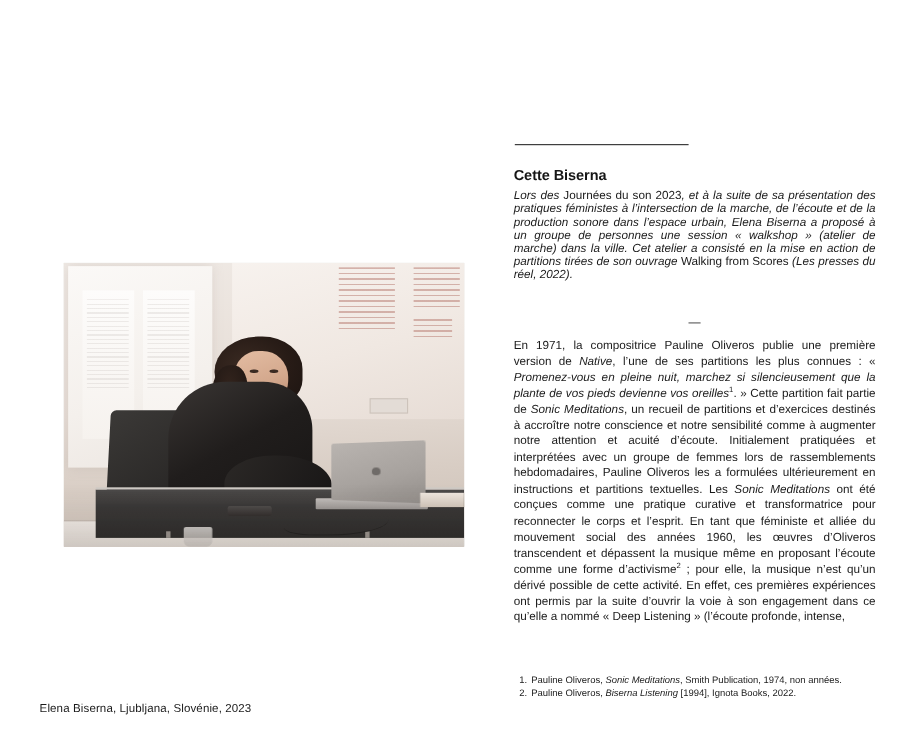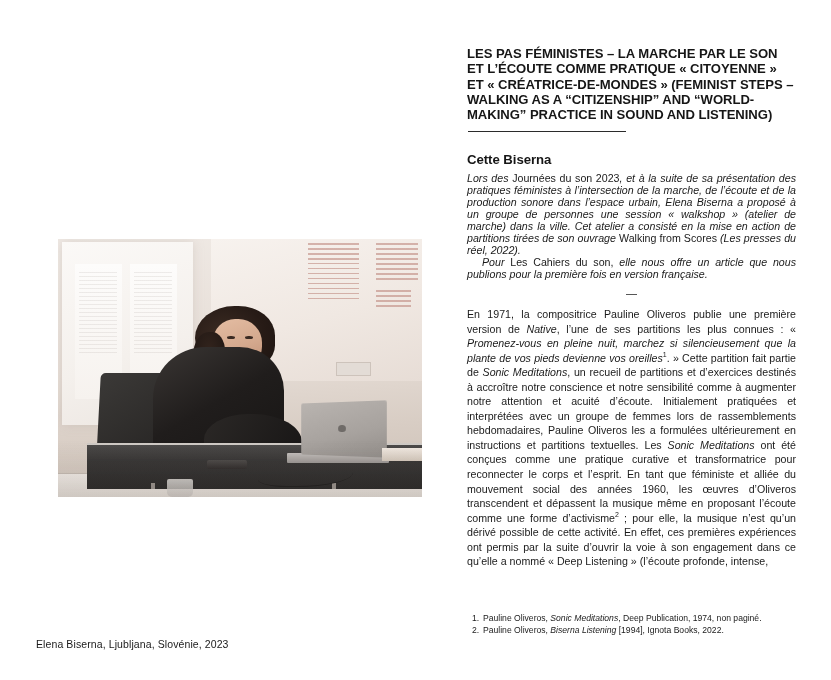--- a/index.html
+++ b/index.html
@@ -450,39 +450,37 @@
 
       <div class="ph-shadow"></div>
     </div>
   </figure>
 
   <figcaption id="photo-caption">Elena Biserna, Ljubljana, Slovénie, 2023</figcaption>
 </div>
 
 <div id="right-column">
 
-  <h1 id="article-title">LES PAS FÉMINISTES – LA MARCHE PAR LE SON ET L’ÉCOUTE COMME PRATIQUE « CITOYENNE » ET « CRÉATRICE-DE-MONDES » (FEMINIST STEPS – WALKING AS A “CITIZENSHIP” AND “WORLD-MAKING” PRACTICE IN SOUND AND LISTENING)</h1>
 
   <div id="title-rule"></div>
 
   <h2 id="author-name">Cette Biserna</h2>
 
   <div id="intro-block">
     <span>Lors des </span><span class="roman">Journées du son 2023</span><span>, et à la suite de sa présentation des pratiques féministes à l’intersection de la marche, de l’écoute et de la production sonore dans l’espace urbain, Elena Biserna a proposé à un groupe de personnes une session « walkshop » (atelier de marche) dans la ville. Cet atelier a consisté en la mise en action de partitions tirées de son ouvrage </span><span class="roman">Walking from Scores</span><span> (Les presses du réel, 2022).</span>
-    <span class="para2"><span>Pour </span><span class="roman">Les Cahiers du son,</span><span> elle nous offre un article que nous publions pour la première fois en version française.</span></span>
   </div>
 
   <div id="section-divider">—</div>
 
   <div id="body-block"><span>En 1971, la compositrice Pauline Oliveros publie une première version de </span><i>Native</i><span>, l’une de ses partitions les plus connues : « </span><i>Promenez-vous en pleine nuit, marchez si silencieusement que la plante de vos pieds devienne vos oreilles</i><sup>1</sup><span>. » Cette partition fait partie de </span><i>Sonic Meditations</i><span>, un recueil de partitions et d’exercices destinés à accroître notre conscience et notre sensibilité comme à augmenter notre attention et acuité d’écoute. Initialement pratiquées et interprétées avec un groupe de femmes lors de rassemblements hebdomadaires, Pauline Oliveros les a formulées ultérieurement en instructions et partitions textuelles. Les </span><i>Sonic Meditations</i><span> ont été conçues comme une pratique curative et transformatrice pour reconnecter le corps et l’esprit. En tant que féministe et alliée du mouvement social des années 1960, les œuvres d’Oliveros transcendent et dépassent la musique même en proposant l’écoute comme une forme d’activisme</span><sup>2</sup><span> ; pour elle, la musique n’est qu’un dérivé possible de cette activité. En effet, ces premières expériences ont permis par la suite d’ouvrir la voie à son engagement dans ce qu’elle a nommé « Deep Listening » (l’écoute profonde, intense,</span></div>
 
   <div id="footnotes">
     <div class="footnote-row">
       <span class="footnote-num">1.</span>
-      <span class="footnote-text"><span>Pauline Oliveros, </span><i>Sonic Meditations</i><span>, Deep Publication, 1974, non paginé.</span></span>
+      <span class="footnote-text"><span>Pauline Oliveros, </span><i>Sonic Meditations</i><span>, Smith Publication, 1974, non années.</span></span>
     </div>
     <div class="footnote-row">
       <span class="footnote-num">2.</span>
       <span class="footnote-text"><span>Pauline Oliveros, </span><i>Biserna Listening</i><span> [1994], Ignota Books, 2022.</span></span>
     </div>
   </div>
 
 </div>
 
 </body></html>

